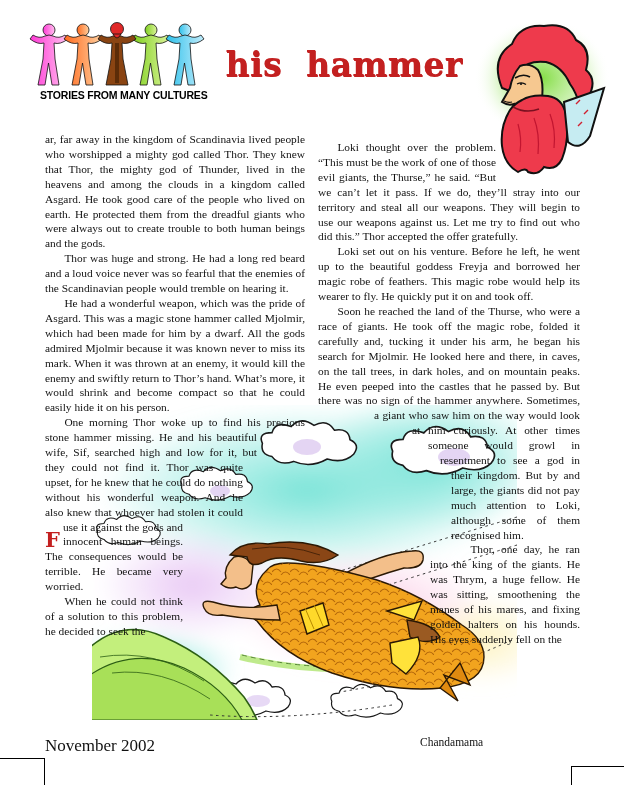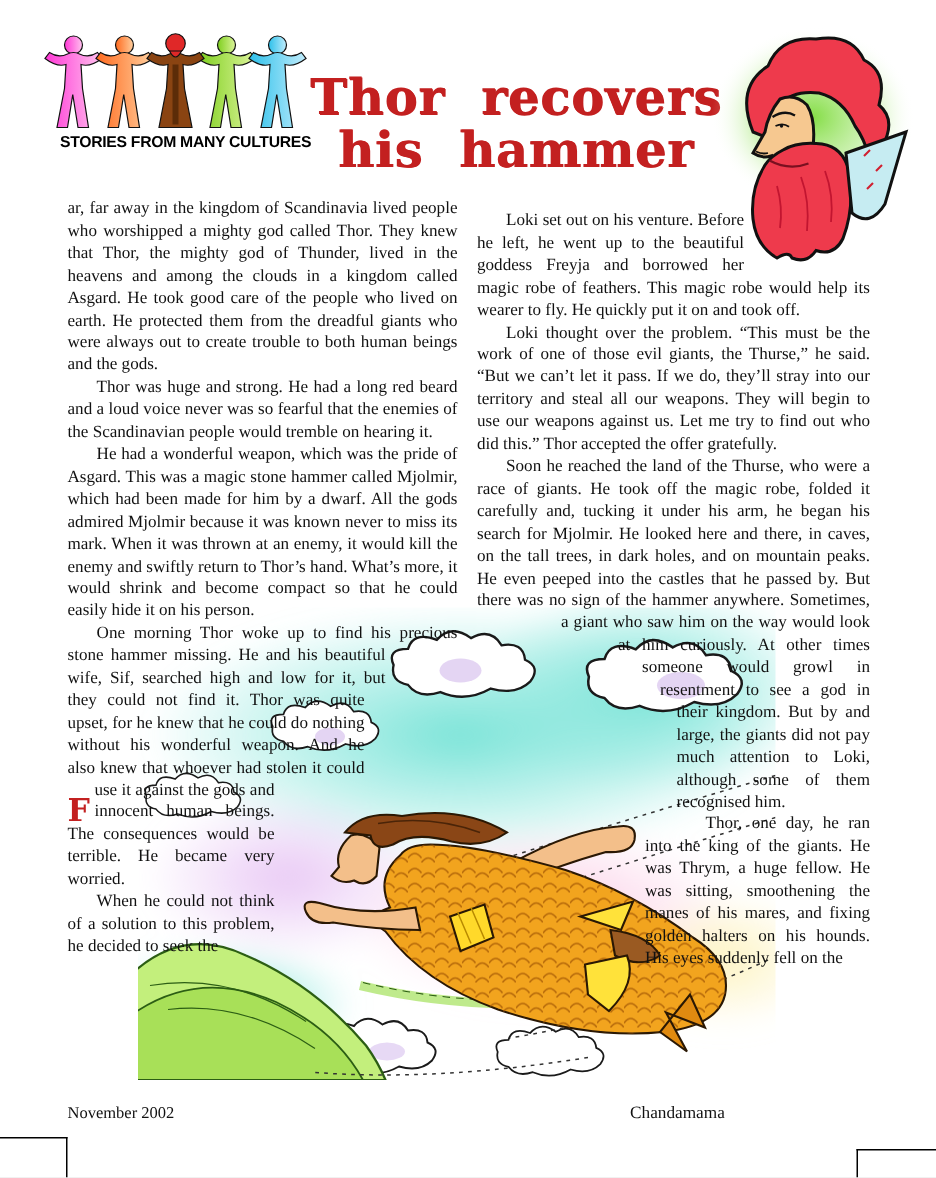--- a/index.html
+++ b/index.html
@@ -27,21 +27,21 @@
   .col-right{left:318px;top:140px;width:262px;height:600px;}
   .fr{float:right;clear:right;}
   .flt{float:left;clear:left;}
   .dropcap{float:left;color:#c32020;font-family:"DejaVu Serif",serif;font-weight:bold;
       font-size:21px;line-height:13px;height:13px;padding-right:3px;margin-top:-1px;}
 
   
   .center-illustration{position:absolute;left:92px;top:405px;width:425px;height:315px;z-index:1;}
 
   
-  .issue-date{position:absolute;left:45px;top:736px;font-size:11px;}
+  .issue-date{position:absolute;left:45px;top:736px;font-size:17px;}
   .magazine-name{position:absolute;left:420px;top:736px;width:150px;text-align:left;font-size:11.5px;}
   .cmyk{position:absolute;left:54px;top:796px;font-family:"Liberation Sans",sans-serif;
       font-weight:normal;font-size:10px;letter-spacing:1px;}
   .cmyk span{margin-right:4px;}
   .cmyk .c{color:#2ad4e8}.cmyk .m{color:#ff4ecb}.cmyk .y{color:#f0e23a}.cmyk .k{color:#444}
   .crop-bl{position:absolute;left:0;top:758px;width:44px;height:27px;
       border-top:1.5px solid #000;border-right:1.5px solid #000;}
   .crop-br{position:absolute;left:571px;top:766px;width:53px;height:19px;
       border-top:1.5px solid #000;border-left:1.5px solid #000;}
 </style>
@@ -85,21 +85,20 @@
           <rect x="-2" y="20" width="4" height="40" fill="#5c2c08" stroke="none"></rect>
           <circle cx="0" cy="6" r="6.5" fill="#e02828"></circle>
           <path d="M-4,11 Q0,19 4,11 Z" fill="#e02828"></path>
         </g>
       </g>
     </svg>
   </div>
   <div class="logo-label">STORIES FROM MANY CULTURES</div>
 
   <div class="title">
-    <div>Thor recovers</div>
     <div>his hammer</div>
   </div>
 
   <div class="thor-portrait">
     <svg width="154" height="162" viewBox="0 0 154 162">
       <defs>
         <radialGradient id="glow">
             <stop offset="0" stop-color="#7fdc3e" stop-opacity="0.95"></stop>
             <stop offset="0.6" stop-color="#a8e87a" stop-opacity="0.5"></stop>
             <stop offset="1" stop-color="#ffffff" stop-opacity="0"></stop>
@@ -215,22 +214,22 @@
 
   <div class="col col-right">
     <div class="fr" style="width:84px;height:32px"></div>
     <div class="flt" style="width:0;height:282px"></div>
     <div class="flt" style="width:56px;height:15px"></div>
     <div class="flt" style="width:94px;height:15px"></div>
     <div class="flt" style="width:110px;height:15px"></div>
     <div class="flt" style="width:122px;height:15px"></div>
     <div class="flt" style="width:133px;height:74px"></div>
     <div class="flt" style="width:112px;height:210px"></div>
+    <p>Loki thought over the problem. “This must be the work of one of those evil giants, the Thurse,” he said. “But we can’t let it pass. If we do, they’ll stray into our territory and steal all our weapons. They will begin to use our weapons against us. Let me try to find out who did this.” Thor accepted the offer gratefully.</p>
     <p>Loki set out on his venture. Before he left, he went up to the beautiful goddess Freyja and borrowed her magic robe of feathers. This magic robe would help its wearer to fly. He quickly put it on and took off.</p>
-    <p>Loki thought over the problem. “This must be the work of one of those evil giants, the Thurse,” he said. “But we can’t let it pass. If we do, they’ll stray into our territory and steal all our weapons. They will begin to use our weapons against us. Let me try to find out who did this.” Thor accepted the offer gratefully.</p>
     <p>Soon he reached the land of the Thurse, who were a race of giants. He took off the magic robe, folded it carefully and, tucking it under his arm, he began his search for Mjolmir. He looked here and there, in caves, on the tall trees, in dark holes, and on mountain peaks. He even peeped into the castles that he passed by. But there was no sign of the hammer anywhere. Sometimes, a giant who saw him on the way would look at him curiously. At other times someone would growl in resentment to see a god in their kingdom. But by and large, the giants did not pay much attention to Loki, although some of them recognised him.</p>
     <p>Thor, one day, he ran into the king of the giants. He was Thrym, a huge fellow. He was sitting, smoothening the manes of his mares, and fixing golden halters on his hounds. His eyes suddenly fell on the</p>
   </div>
 
   <div class="issue-date">November 2002</div>
   <div class="magazine-name">Chandamama</div>
 
   <div class="cmyk">
     <span class="c">C</span><span class="m">M</span><span class="y">Y</span><span class="k">K</span>
   </div>

